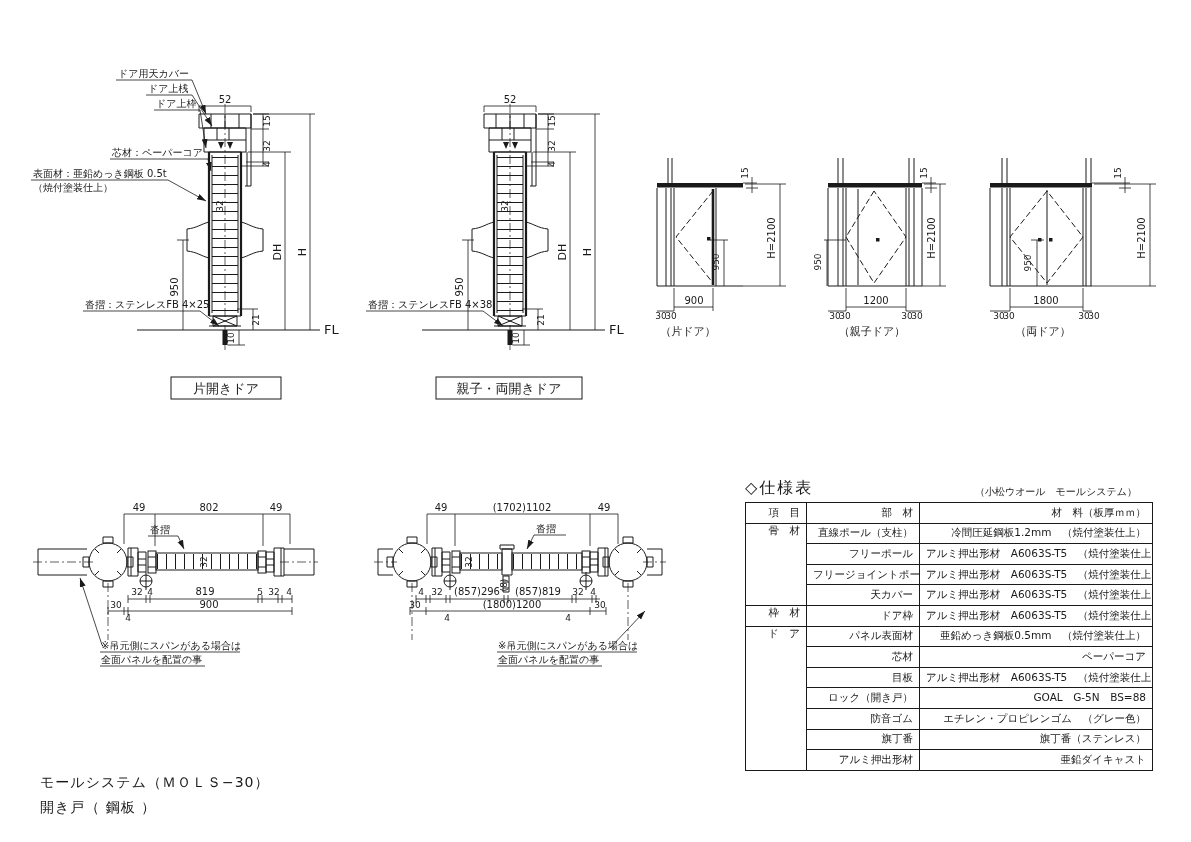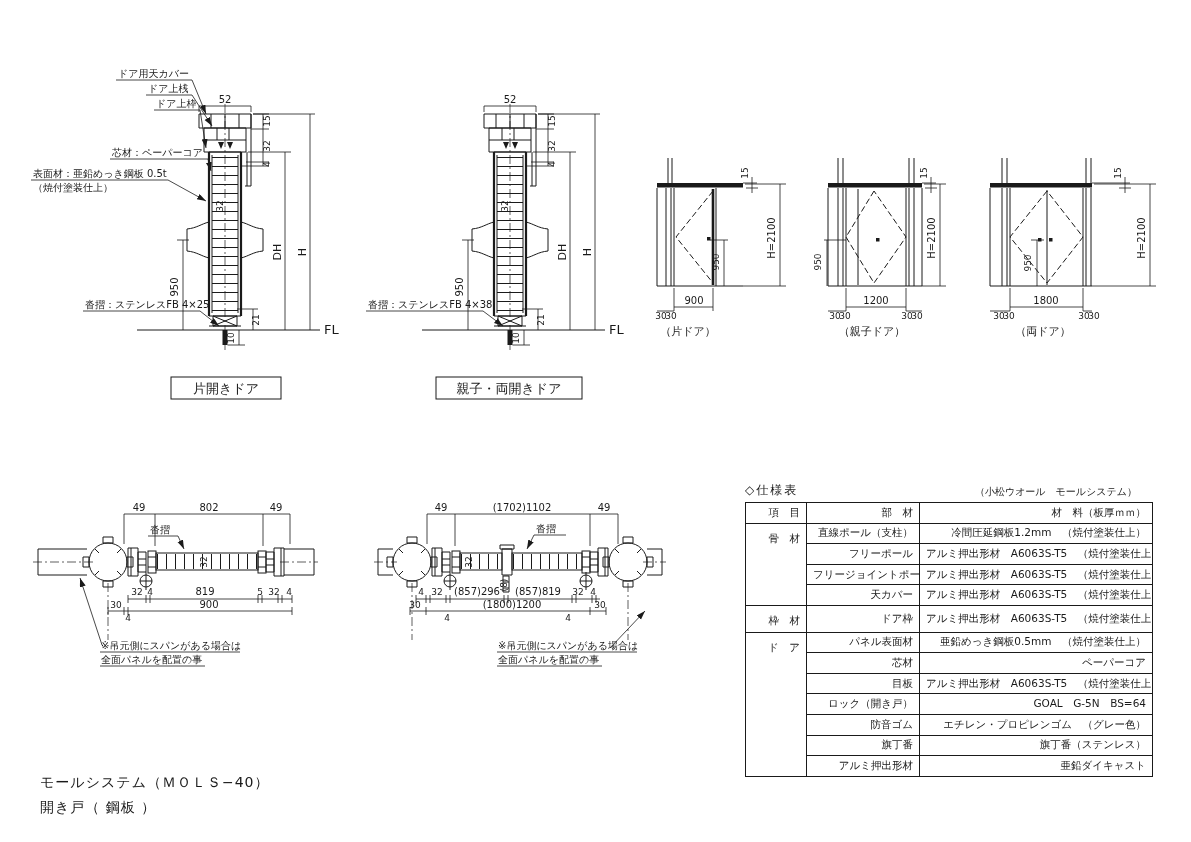--- a/index.html
+++ b/index.html
@@ -11,27 +11,27 @@
   .ln{fill:none;stroke:#1a1a1a;stroke-width:1;}
   .ln2{fill:none;stroke:#1a1a1a;stroke-width:2.2;}
   .thk{fill:none;stroke:#1a1a1a;stroke-width:2.6;}
   .dim{fill:none;stroke:#1a1a1a;stroke-width:0.8;}
   .cl{fill:none;stroke:#1a1a1a;stroke-width:0.7;stroke-dasharray:9 3 2 3;}
   .dash{fill:none;stroke:#1a1a1a;stroke-width:1;stroke-dasharray:6 3;}
   .rungs{stroke:#1a1a1a;stroke-width:26;stroke-dasharray:1 8;}
   .rungsh{stroke:#1a1a1a;stroke-width:15;stroke-dasharray:1 8;}
   .spec{position:absolute;width:392px;}
   .spec-head{display:flex;justify-content:space-between;align-items:flex-end;margin-bottom:3px;}
-  .spec-title{font-size:12px;letter-spacing:2px;}
+  .spec-title{font-size:16px;letter-spacing:2px;}
   .spec-sub{font-size:10px;margin-top:43px;}
   .spec table{border-collapse:collapse;width:392px;table-layout:fixed;}
   .spec td,.spec th{border:1px solid #1a1a1a;font-size:10.5px;font-weight:normal;
       padding:2px 6px;height:15.6px;text-align:right;white-space:nowrap;overflow:hidden;vertical-align:middle;}
   .spec .c1{width:48px;}.spec .c2{width:100px;}.spec .c3{width:220px;}
-  .spec td.cat{vertical-align:top;padding-top:8px;}
+  .spec td.cat{vertical-align:top;padding-top:0;}
   .footer{position:absolute;font-size:14px;letter-spacing:1px;}
 </style>
 </head>
 <body>
 
 <div class="canvas">
 
 <svg width="1191" height="842" viewBox="0 0 1191 842" style="position:absolute;left:0;top:0;">
   <defs>
     <marker id="ah" markerWidth="11" markerHeight="8" refX="9" refY="3" orient="auto" markerUnits="userSpaceOnUse">
@@ -332,34 +332,34 @@
     <tr>
       <td>芯材</td>
       <td>ペーパーコア</td>
     </tr>
     <tr>
       <td>目板</td>
       <td>アルミ押出形材　A6063S-T5　（焼付塗装仕上）</td>
     </tr>
     <tr>
       <td>ロック（開き戸）</td>
-      <td>GOAL　G-5N　BS=64</td>
+      <td>GOAL　G-5N　BS=88</td>
     </tr>
     <tr>
       <td>防音ゴム</td>
       <td>エチレン・プロピレンゴム　（グレー色）</td>
     </tr>
     <tr>
       <td>旗丁番</td>
       <td>旗丁番（ステンレス）</td>
     </tr>
     <tr>
       <td>アルミ押出形材</td>
       <td>亜鉛ダイキャスト</td>
     </tr>
   </tbody>
       </table>
 </div>
 
-<div class="footer" style="left:40px;top:774px;">モールシステム（ＭＯＬＳ−40）</div>
+<div class="footer" style="left:40px;top:774px;">モールシステム（ＭＯＬＳ−30）</div>
 <div class="footer" style="left:40px;top:799px;">開き戸（ 鋼板 ）</div>
 
 </div>
 
 </body></html>

